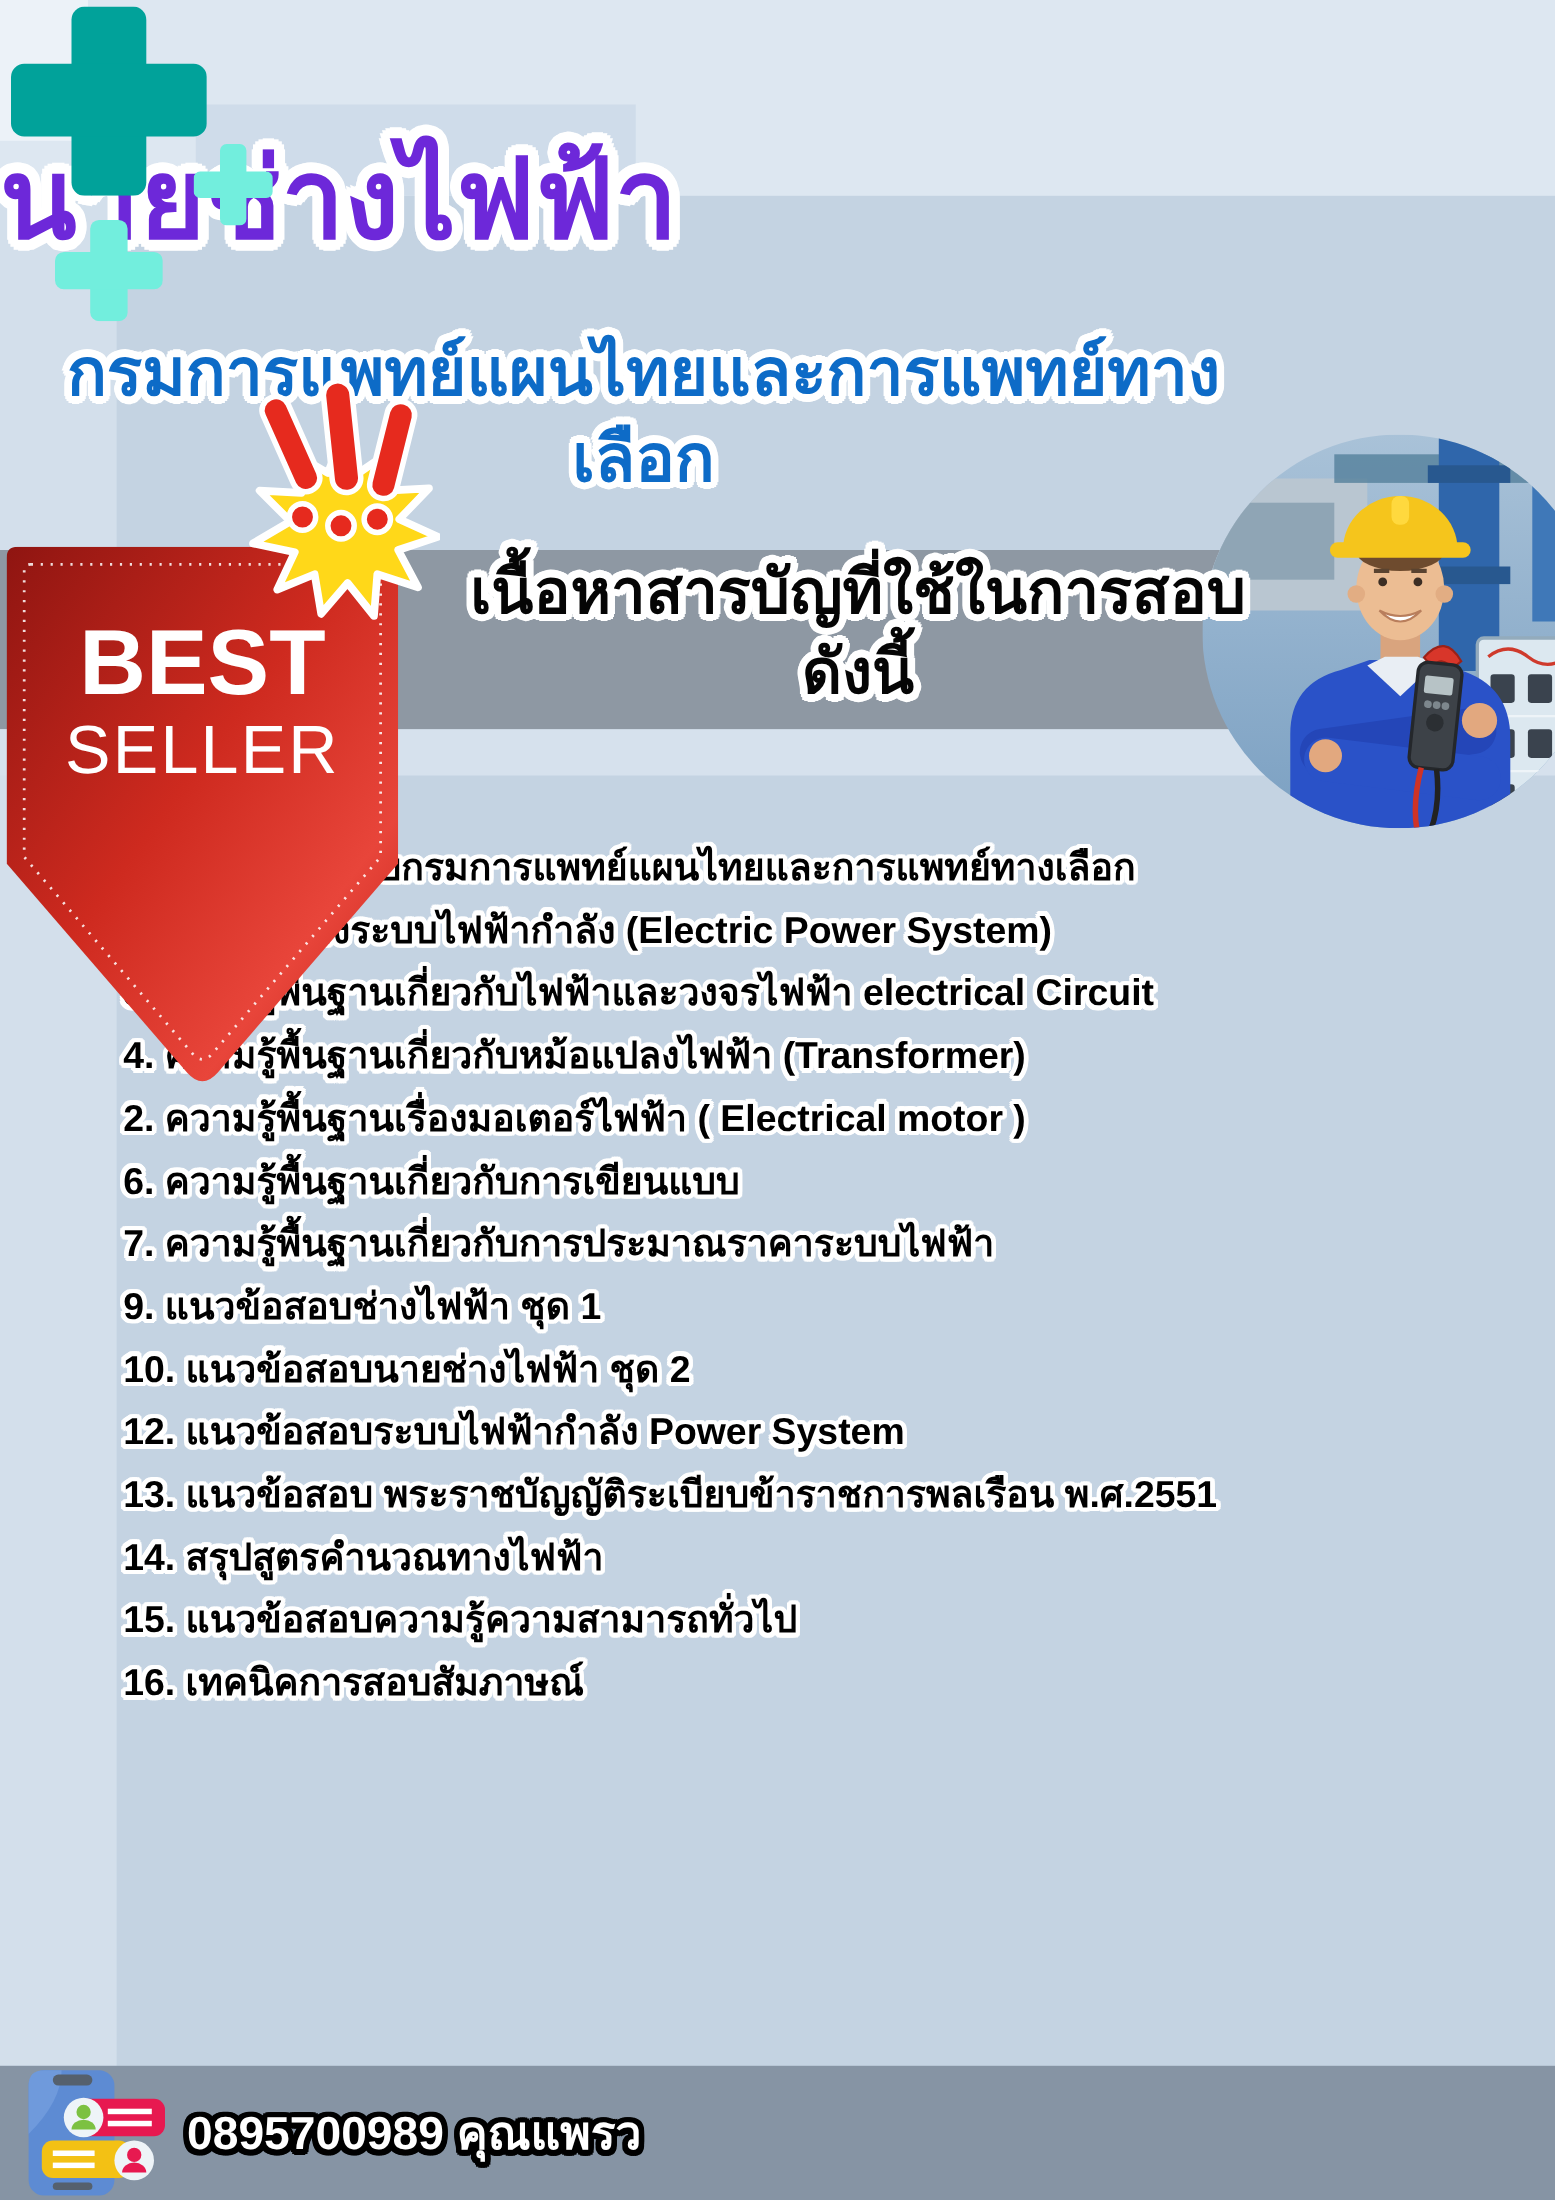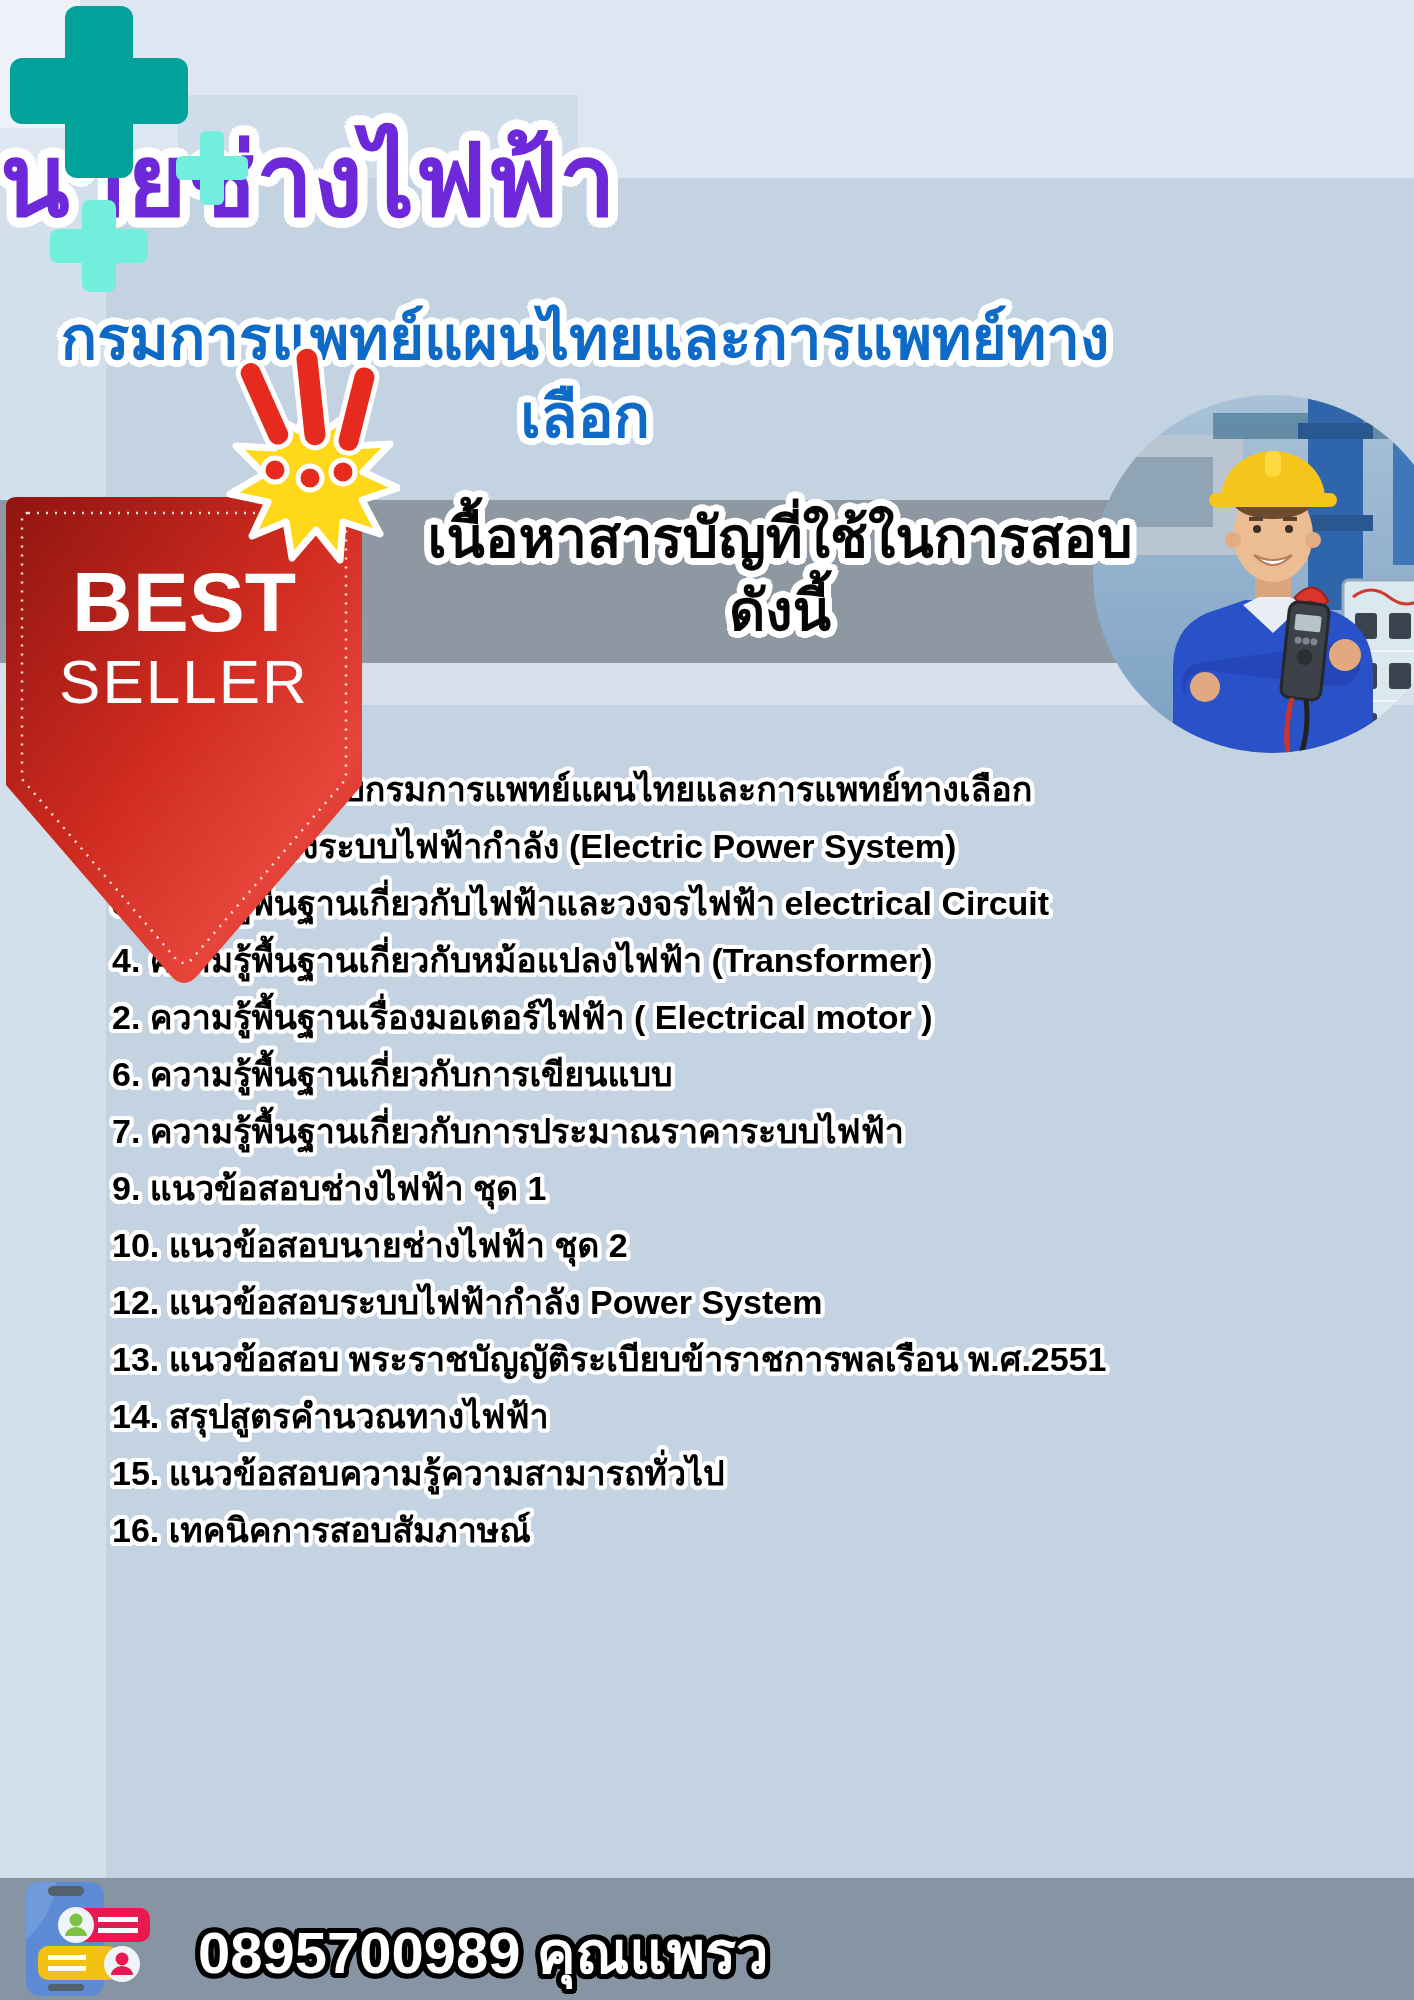--- a/index.html
+++ b/index.html
@@ -36,22 +36,22 @@
   
   .badge{left:6px;top:497px;width:356px;height:492px;z-index:4;}
   .starburst{left:222px;top:346px;width:178px;height:218px;z-index:5;}
   
   .toc{left:112px;top:772px;width:1270px;display:flex;flex-direction:column;
     gap:23px;z-index:2;}
   .toc-item{font-size:34px;font-weight:bold;color:#000;line-height:34px;white-space:nowrap;}
   
   .footer{left:0;top:1878px;width:1414px;height:122px;background:#8694a4;z-index:2;}
   .phone-icon{left:18px;top:1880px;width:140px;height:120px;z-index:3;}
-  .phone-label{left:170px;top:1906px;font-size:58px;font-weight:bold;color:#fff;
-    white-space:nowrap;z-index:3;margin-left:28px;}
+  .phone-label{left:170px;top:1906px;font-size:42px;font-weight:bold;color:#fff;
+    white-space:nowrap;z-index:3;}
   .lineid-label{left:788px;top:1906px;font-size:60px;font-weight:bold;color:#fff;
     font-family:"Liberation Serif","DejaVu Serif",serif;white-space:nowrap;z-index:3;}
   
   .ow10{text-shadow:
     10px 0 #fff,-10px 0 #fff,0 10px #fff,0 -10px #fff,
     7px 7px #fff,-7px 7px #fff,7px -7px #fff,-7px -7px #fff,
     9px 4px #fff,-9px 4px #fff,9px -4px #fff,-9px -4px #fff,
     4px 9px #fff,-4px 9px #fff,4px -9px #fff,-4px -9px #fff;}
   .ow7{text-shadow:
     7px 0 #fff,-7px 0 #fff,0 7px #fff,0 -7px #fff,

